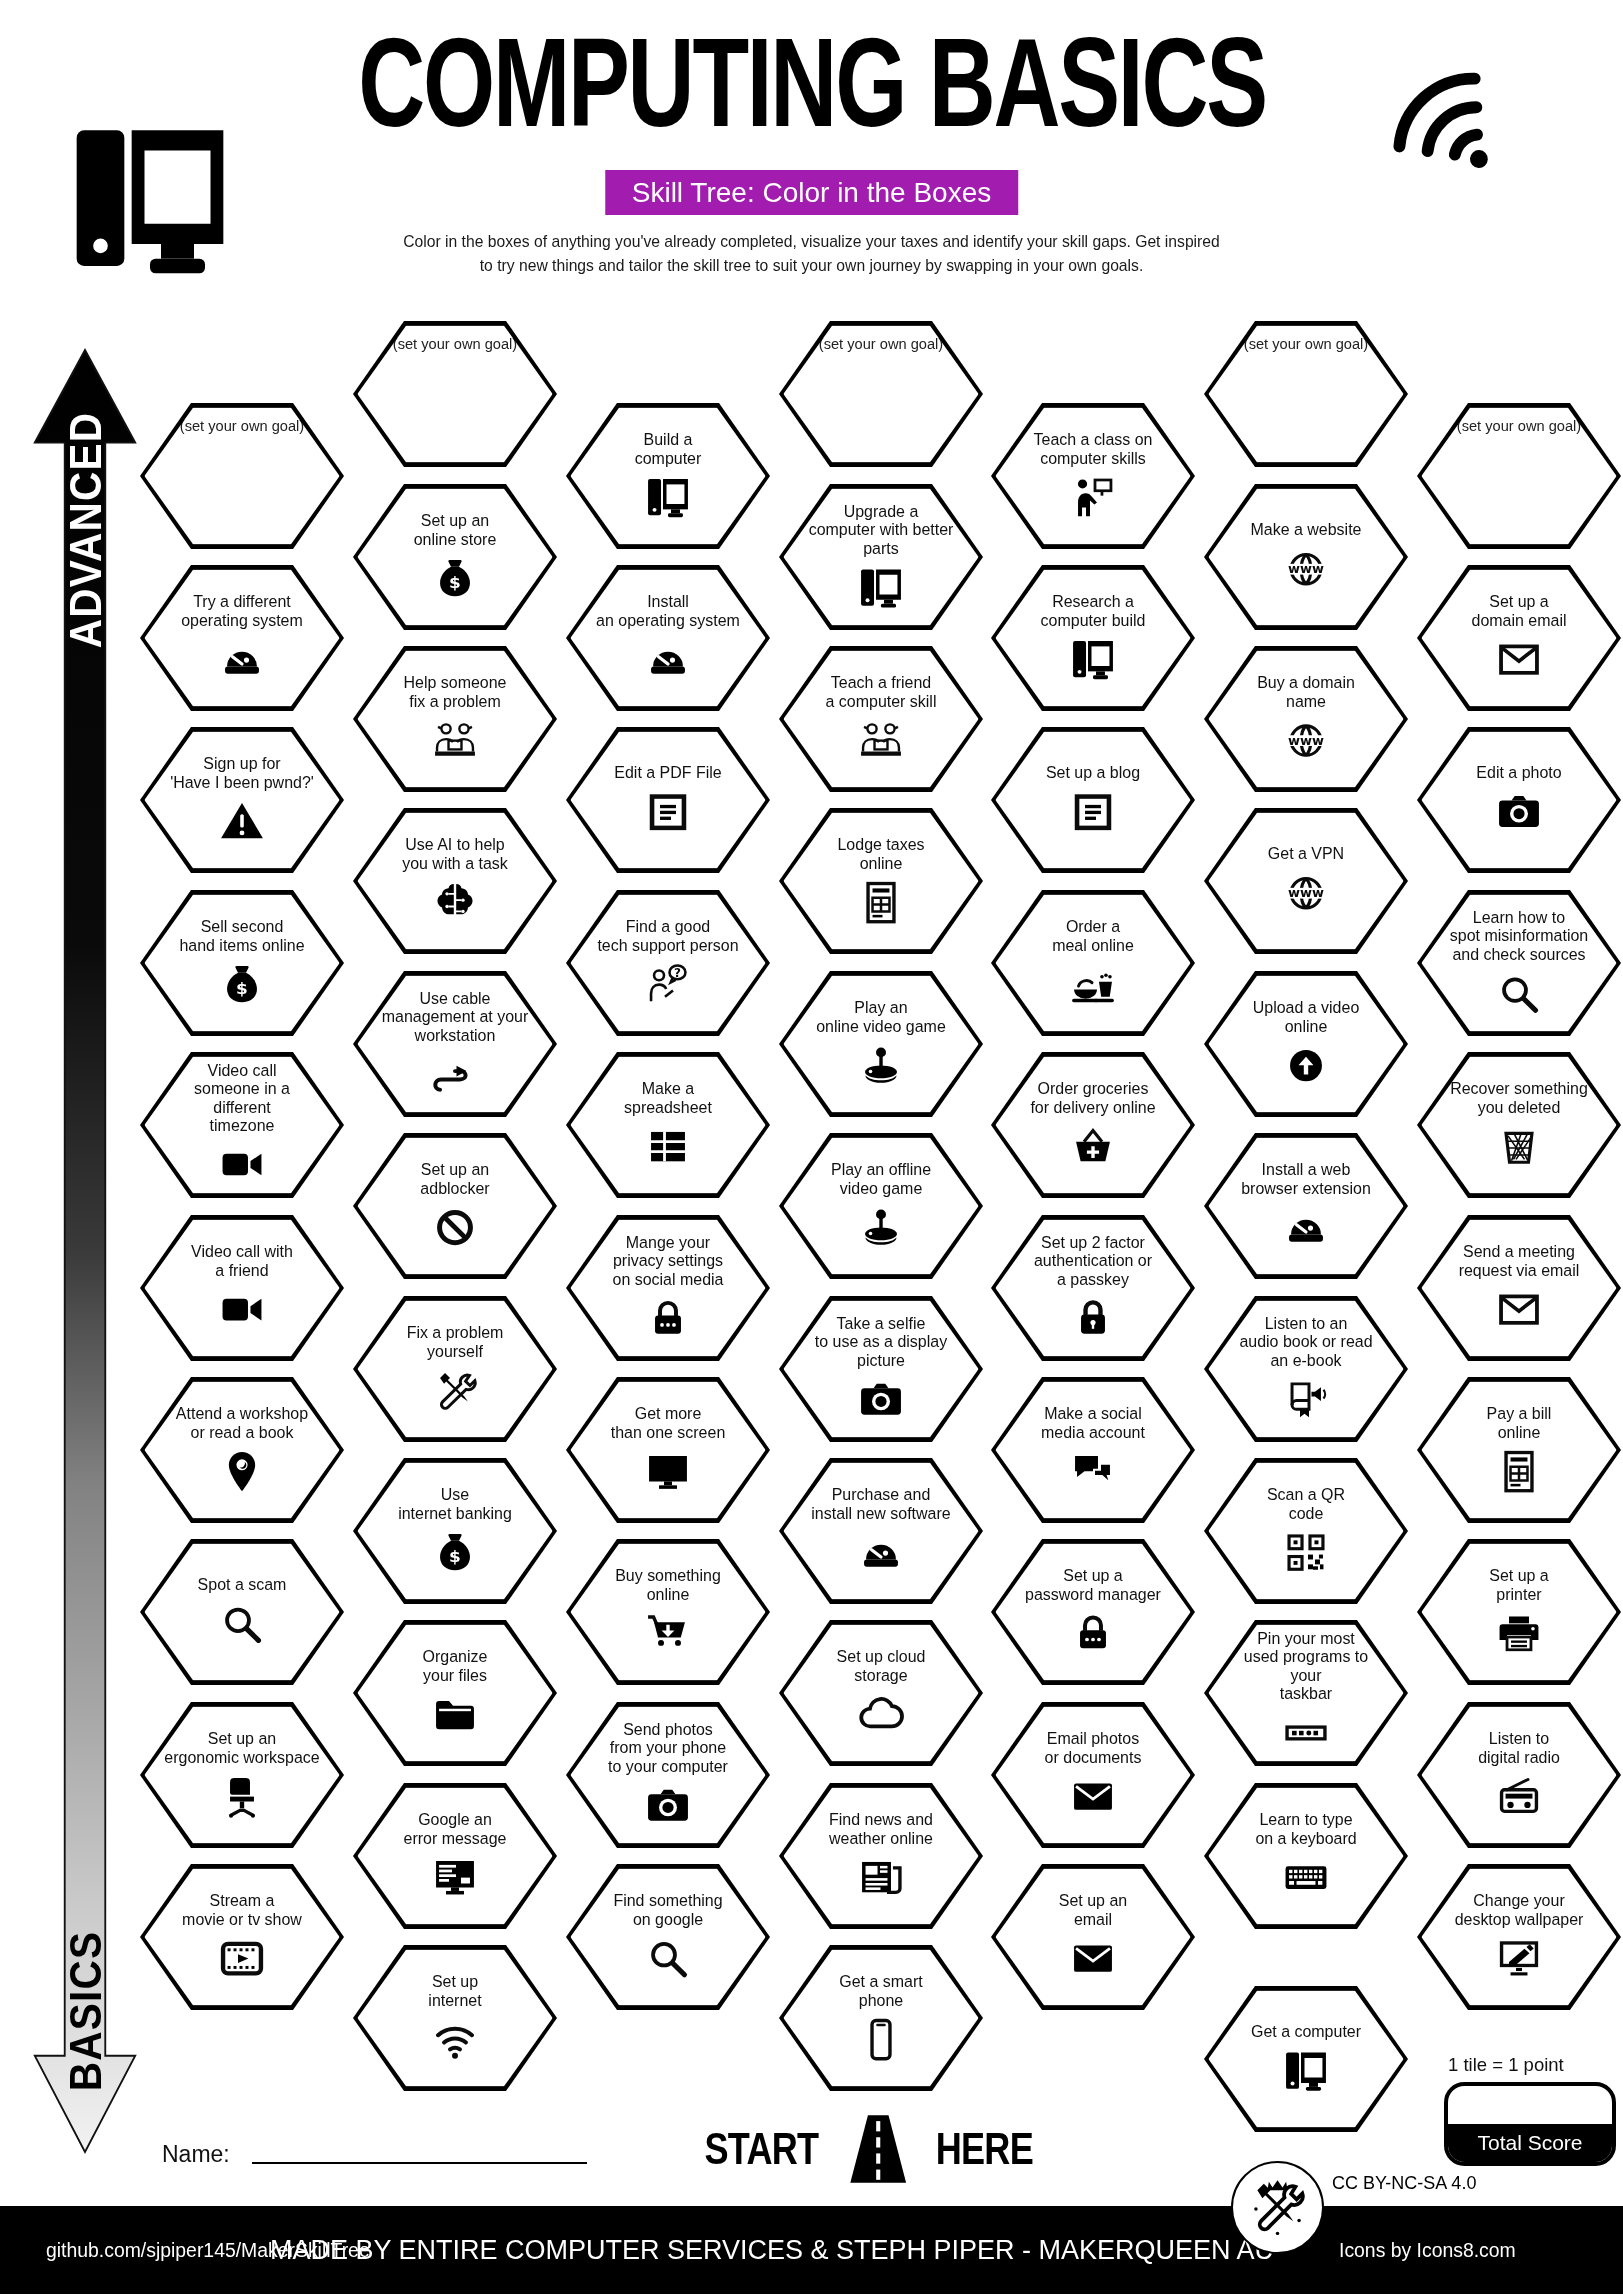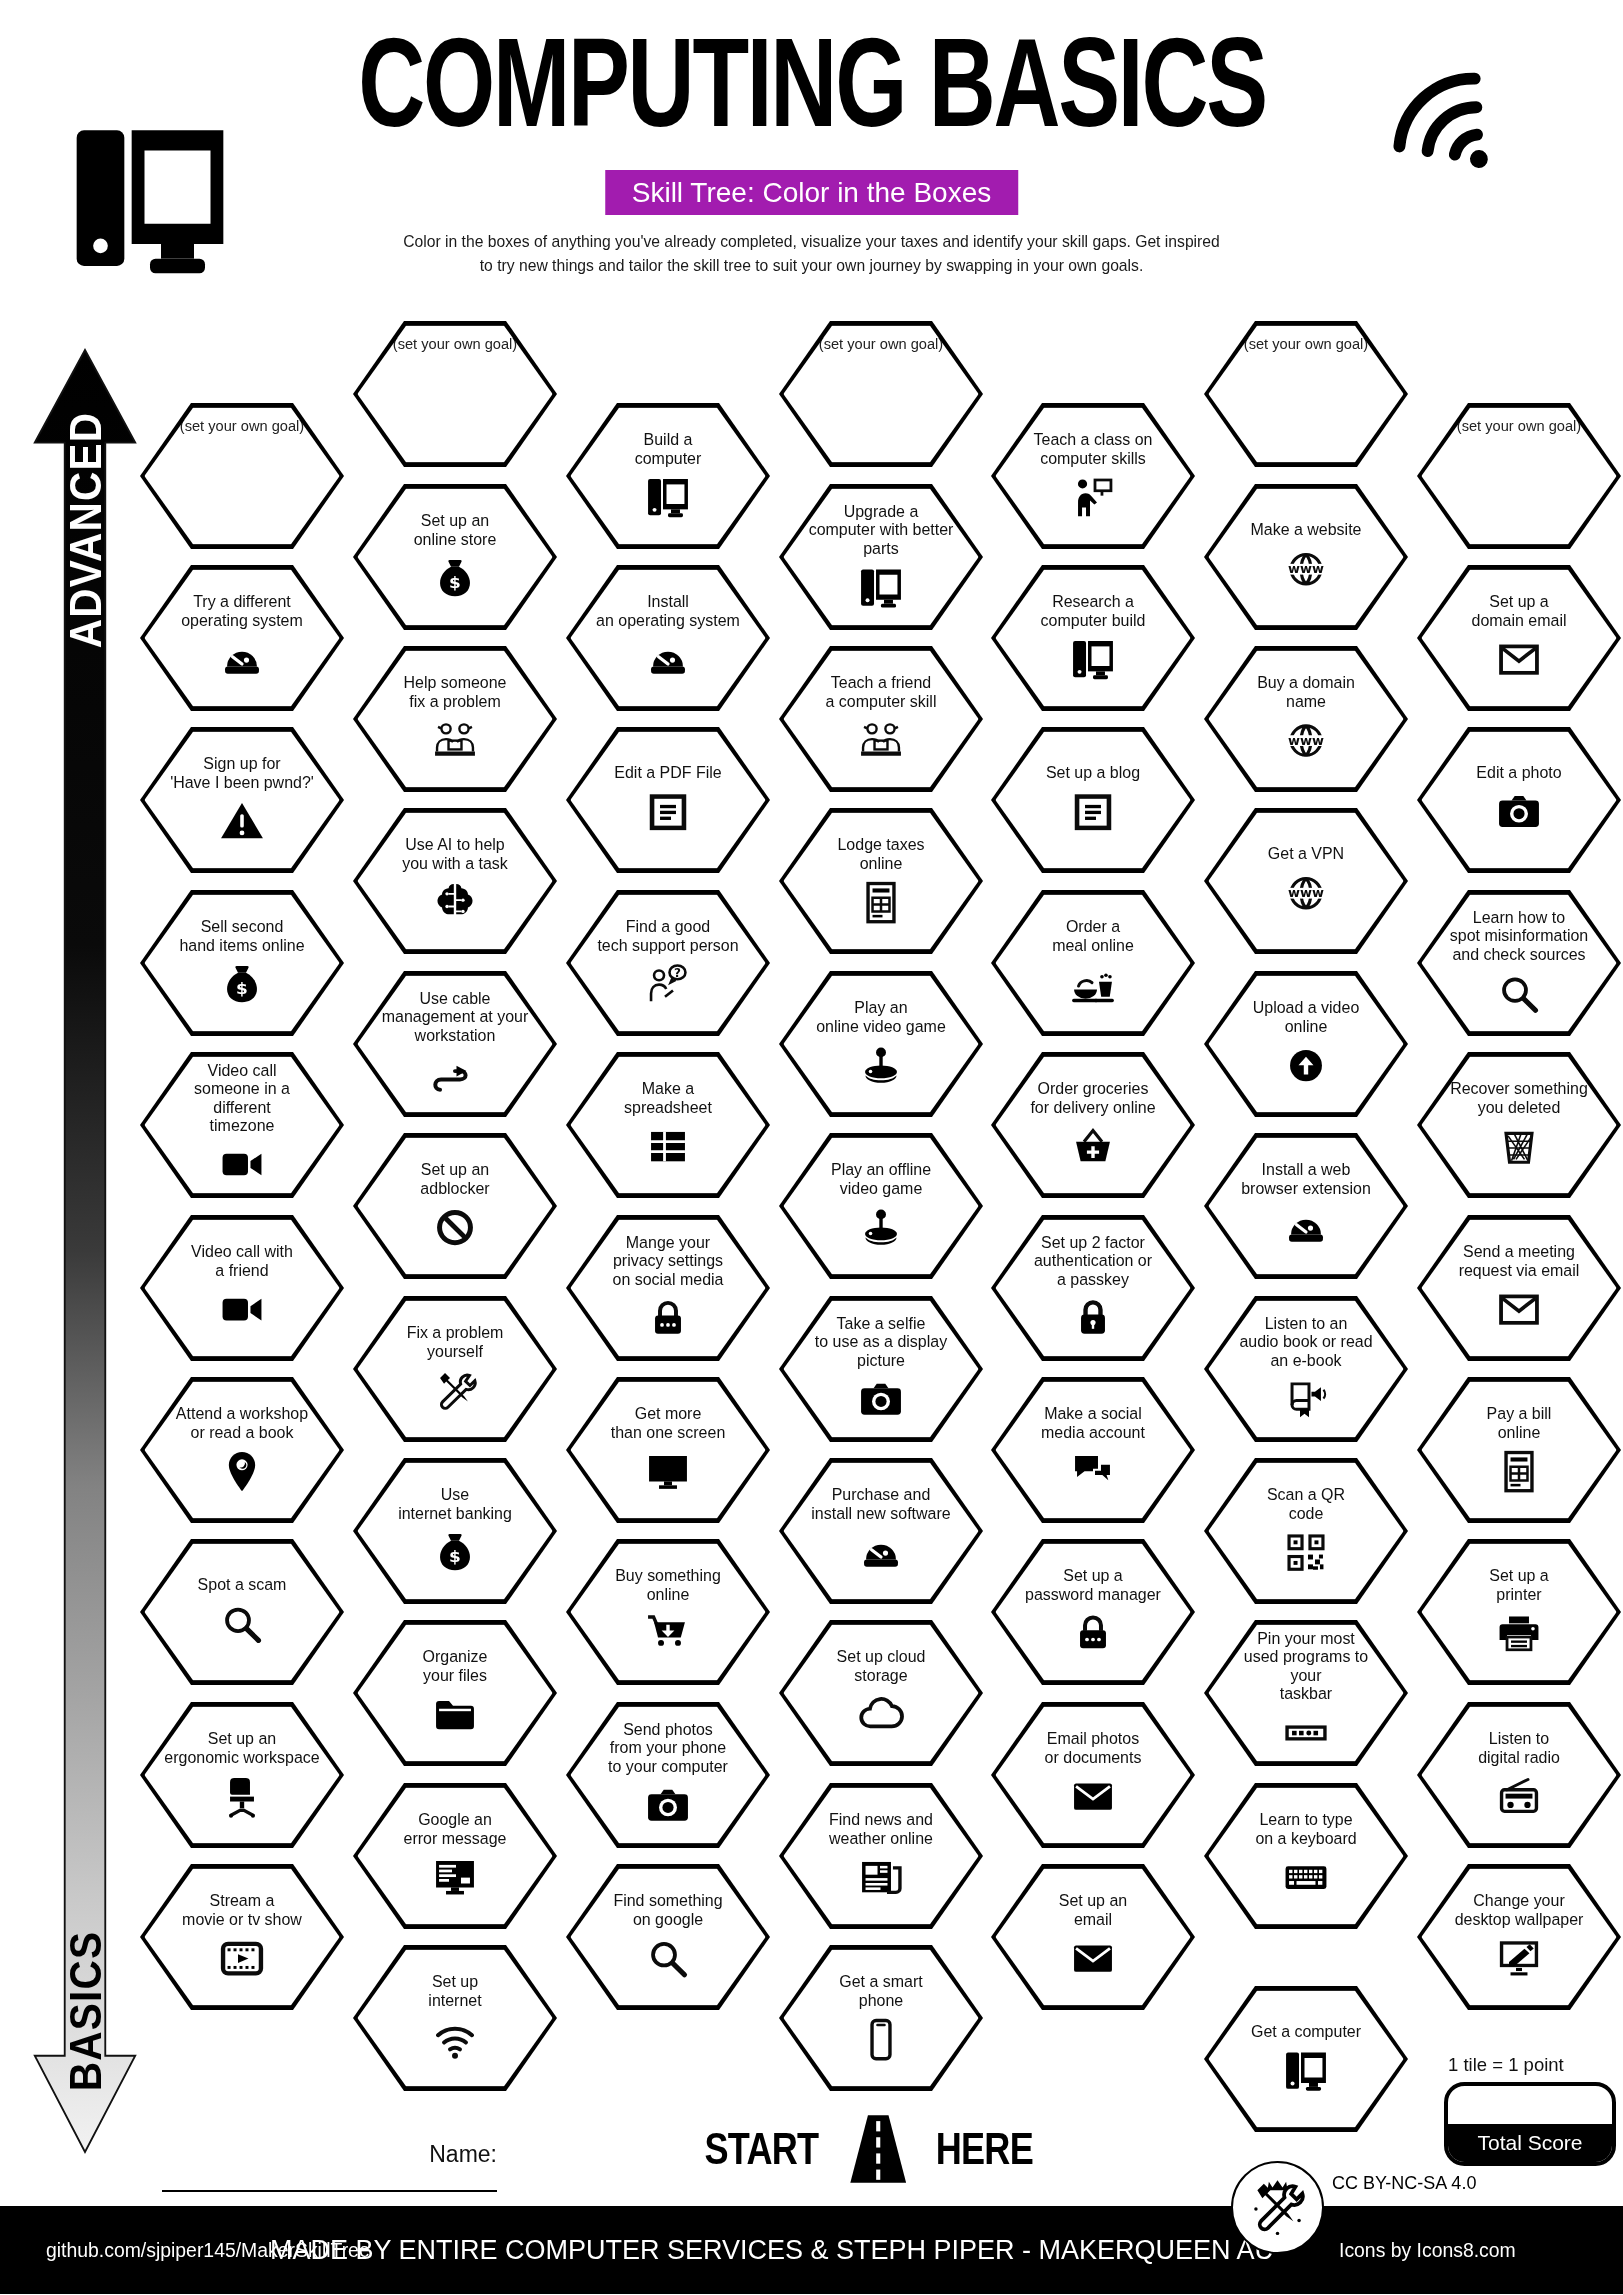--- a/index.html
+++ b/index.html
@@ -32,21 +32,21 @@
             justify-content:center;gap:6.5px;padding:3.7px 20.4px;box-sizing:border-box;}
   .hex-label{font-size:16.7px;line-height:1.17;text-align:center;color:#111;}
   .hex.goal .hex-body{justify-content:flex-start;padding-top:11px;}
   .hex.goal .hex-label{font-size:15.3px;color:#222;}
   .hex-icon{width:50px;height:50px;flex:0 0 auto;color:#0b0b0b;}
   
   .start-here{position:absolute;left:692px;top:2107px;width:352px;height:83px;display:flex;
               align-items:center;justify-content:center;gap:12px;}
   .start-word{font-size:44px;font-weight:bold;letter-spacing:-0.9px;transform:scaleX(.82);color:#000;}
   .road-icon{width:78px;height:80px;}
-  .name-row{position:absolute;left:162px;top:2141px;display:flex;align-items:flex-end;gap:22px;flex-direction:column;}
+  .name-row{position:absolute;left:162px;top:2141px;display:flex;align-items:flex-end;gap:22px;}
   .name-label{font-size:23px;color:#111;}
   .name-line{width:335px;height:1.9px;background:#000;margin-bottom:3.7px;}
   .tile-note{position:absolute;left:1448px;top:2054px;width:153px;font-size:18.5px;}
   .score-box{position:absolute;left:1444px;top:2082px;width:172px;height:84px;background:#fff;
              border:4.2px solid #000;border-radius:20.4px;box-sizing:border-box;overflow:hidden;}
   .score-bar{position:absolute;left:0;right:0;bottom:0;height:38px;background:#000;color:#fff;
              display:flex;align-items:center;justify-content:center;font-size:21px;}
   .license{position:absolute;left:1332px;top:2173px;font-size:18px;color:#000;white-space:nowrap;}
   .mq-logo{position:absolute;left:1231px;top:2161px;width:93px;height:93px;border-radius:50%;
            background:#fff;border:2.3px solid #000;box-sizing:border-box;z-index:5;

